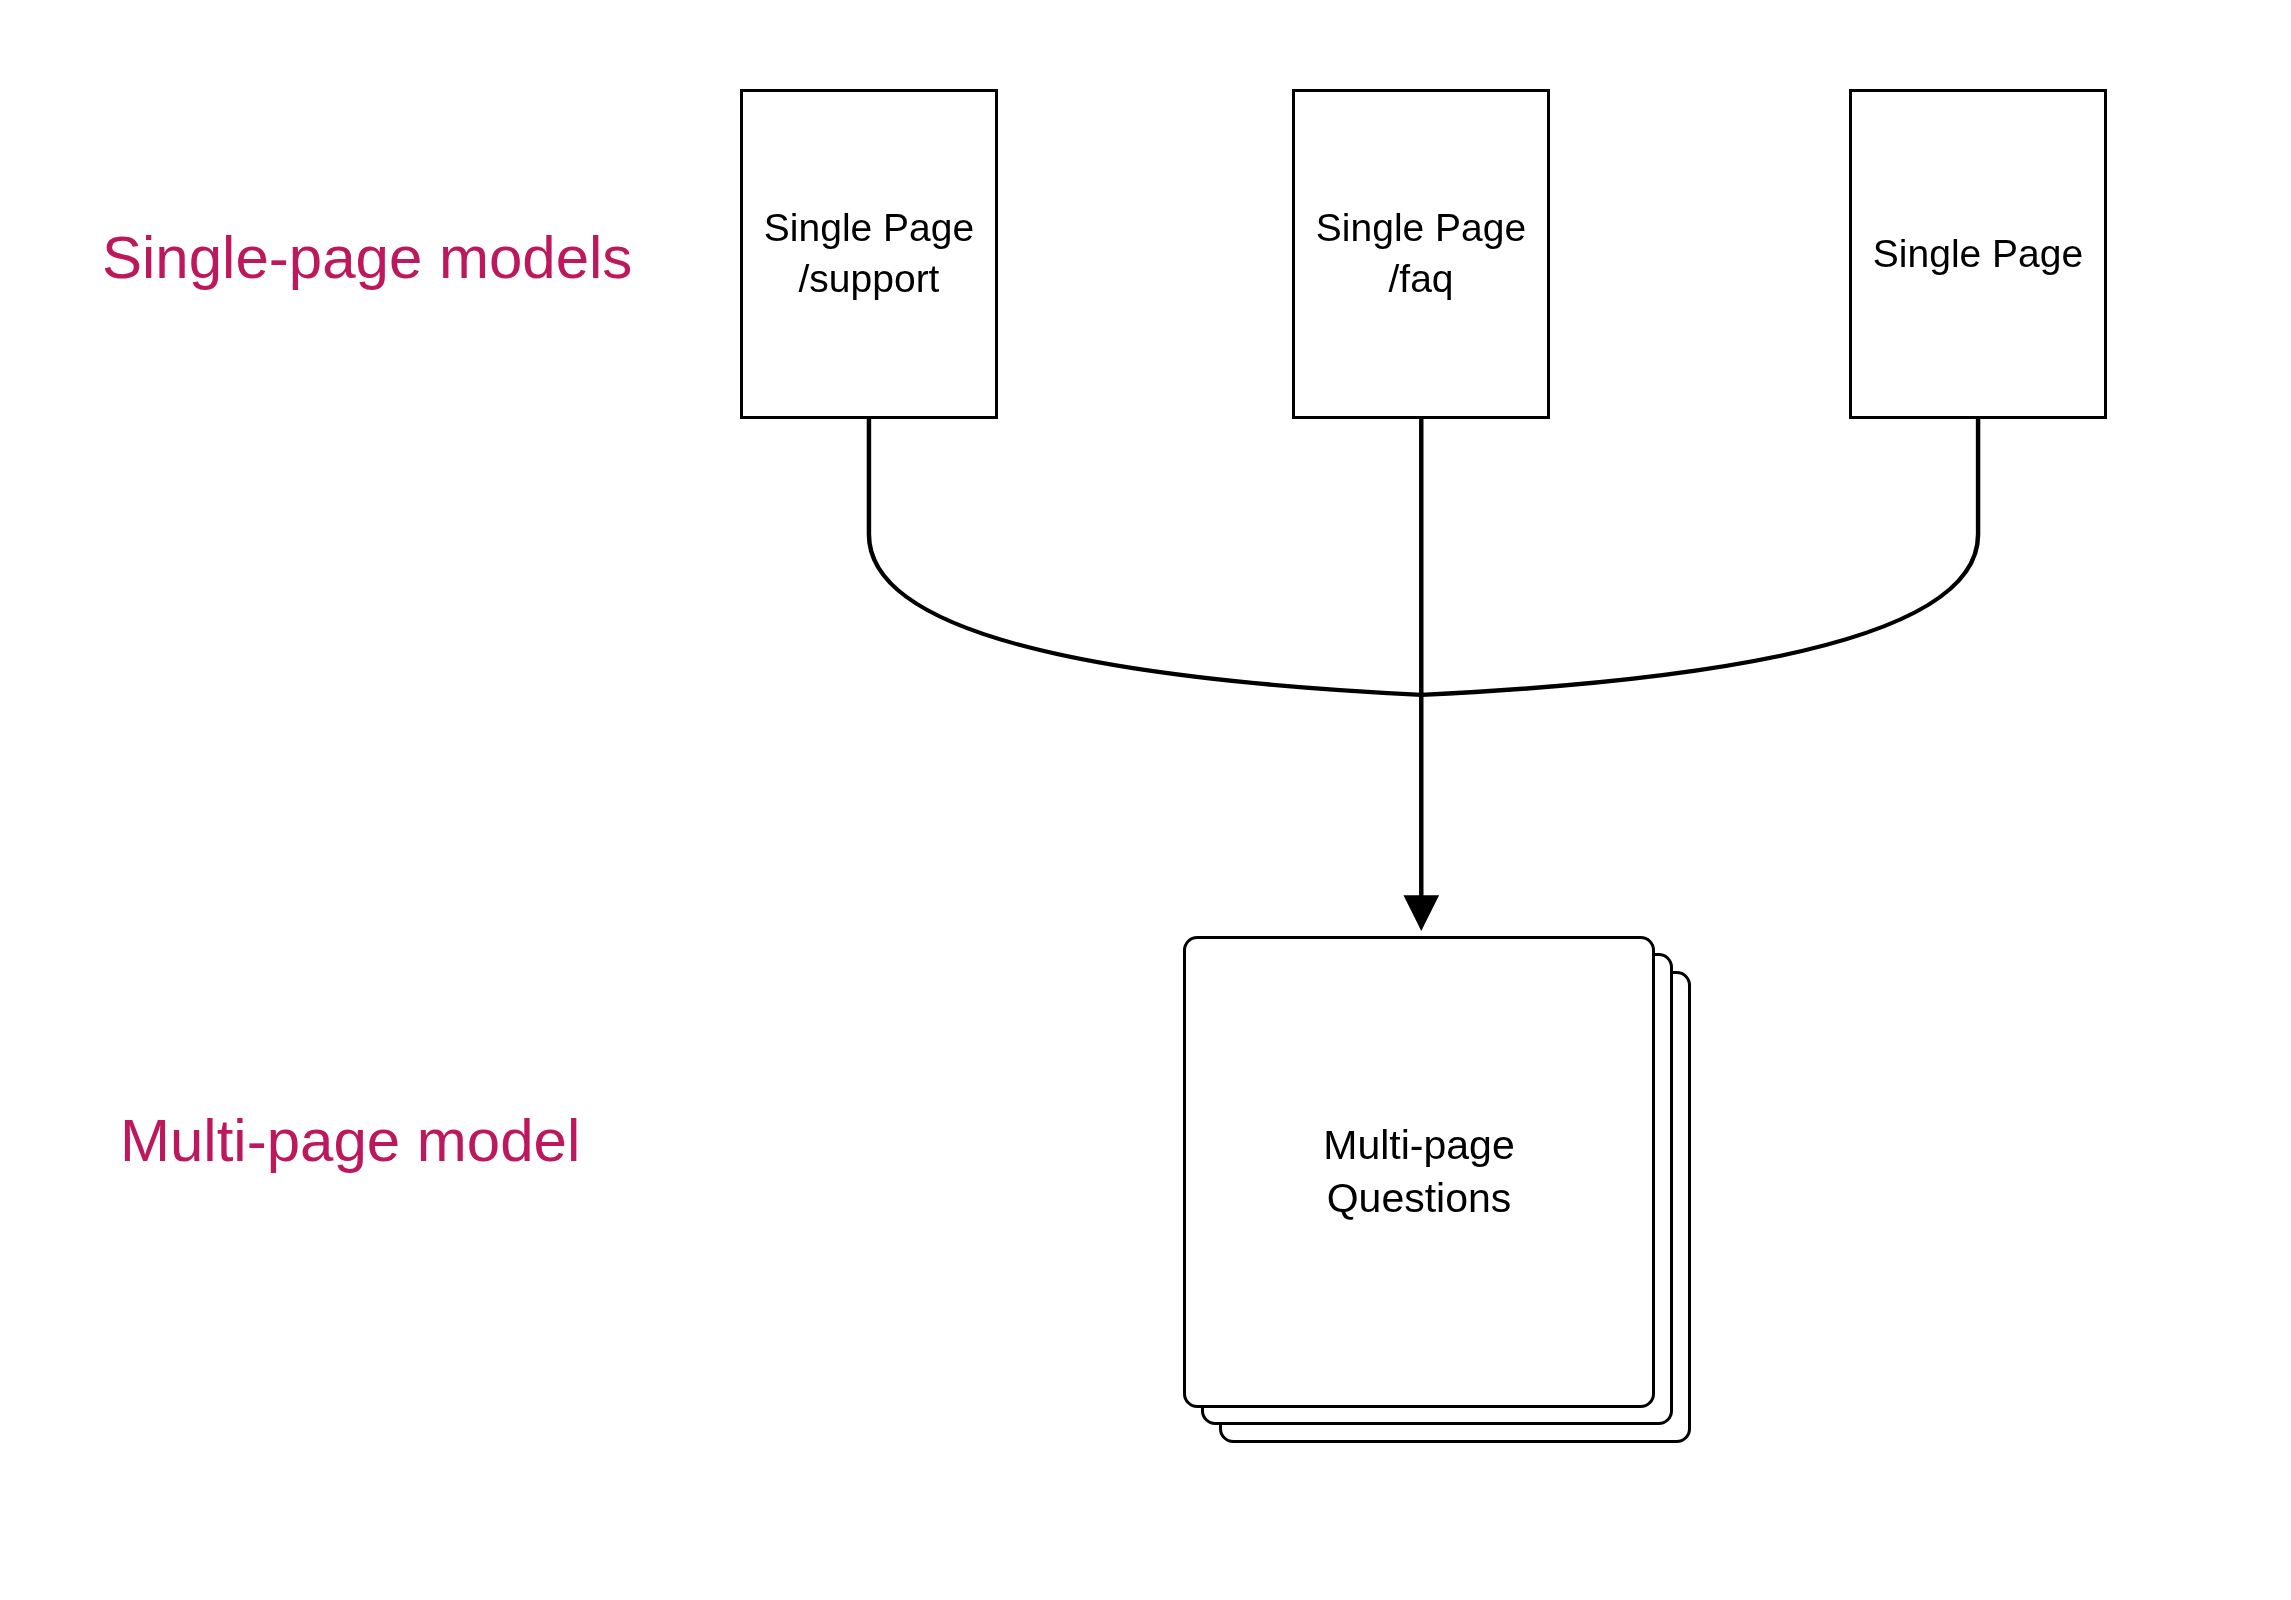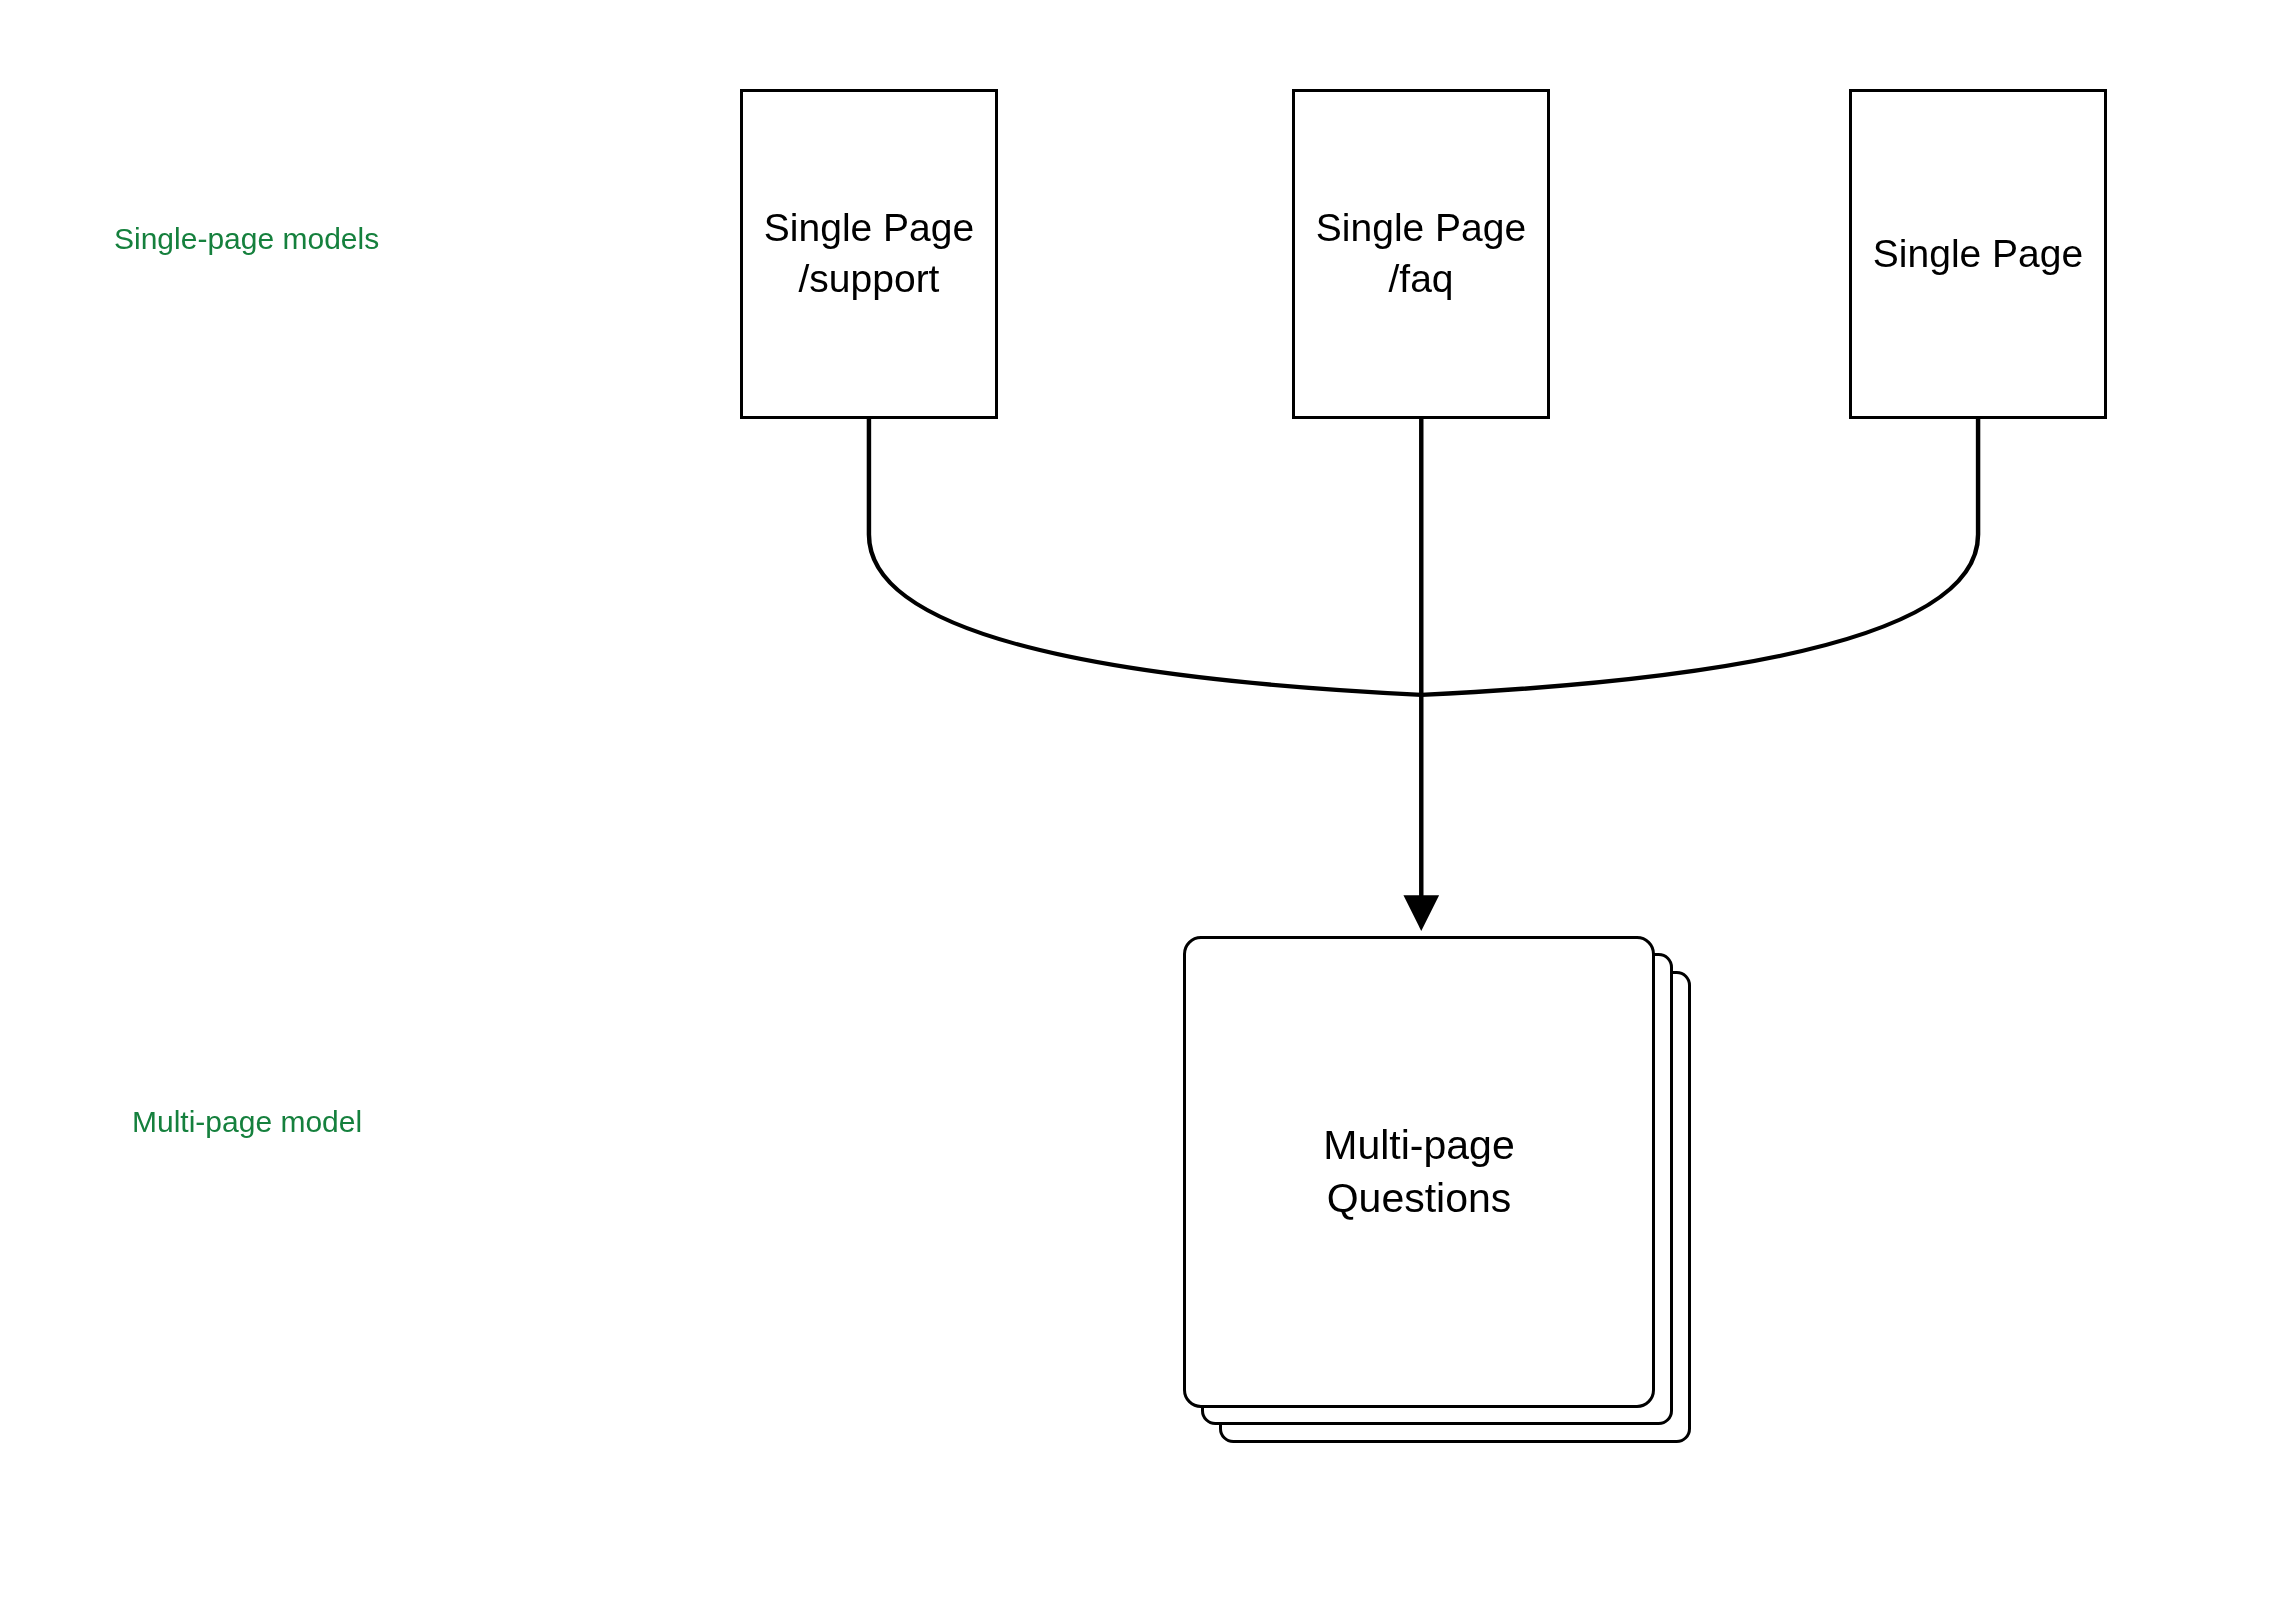--- a/index.html
+++ b/index.html
@@ -9,24 +9,23 @@
     }
     body {
       width: 2292px;
       height: 1600px;
       background: #ffffff;
       font-family: Arial, Helvetica, sans-serif;
       position: relative;
     }
     .label {
       position: absolute;
-      font-size: 30px;
-      color: #15803d;
+      font-size: 60px;
+      color: #be185d;
       line-height: 1.3;
-      margin-left: 12px;
     }
     .page-box {
       position: absolute;
       width: 258px;
       height: 330px;
       border: 3.6px solid #000;
       background: #fff;
       display: flex;
       flex-direction: column;
       align-items: center;
@@ -50,21 +49,20 @@
       background: #fff;
     }
     .stack-front {
       display: flex;
       flex-direction: column;
       align-items: center;
       justify-content: center;
       text-align: center;
       font-size: 41px;
       line-height: 1.3;
-      border-radius: 18px;
     }
     svg.arrows {
       position: absolute;
       top: 0;
       left: 0;
       width: 2292px;
       height: 1600px;
       pointer-events: none;
     }
   </style>

